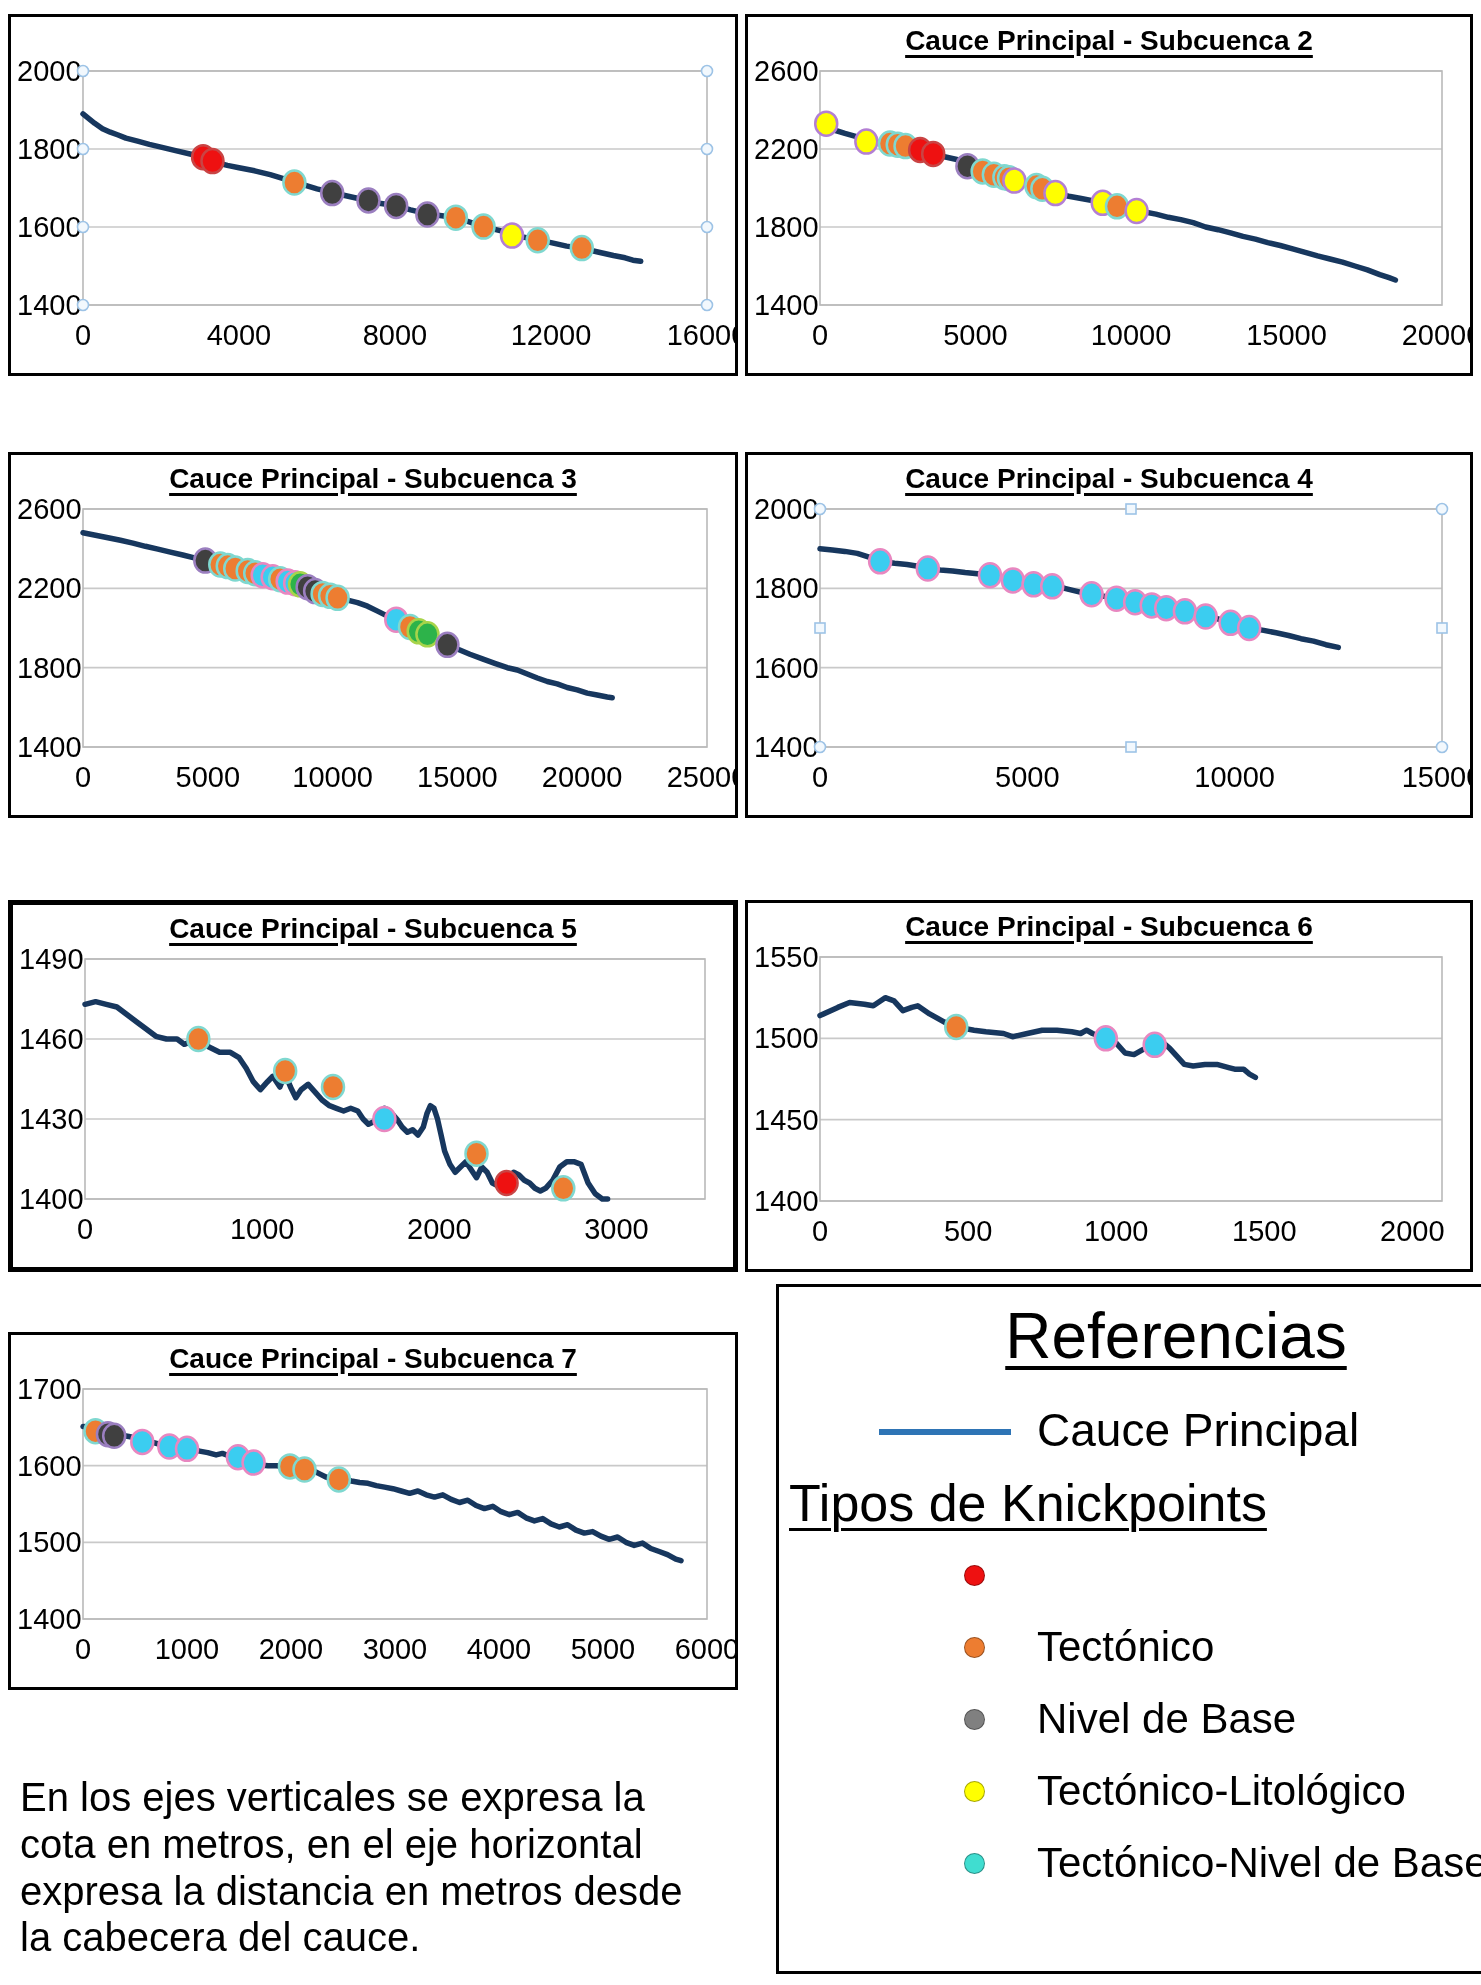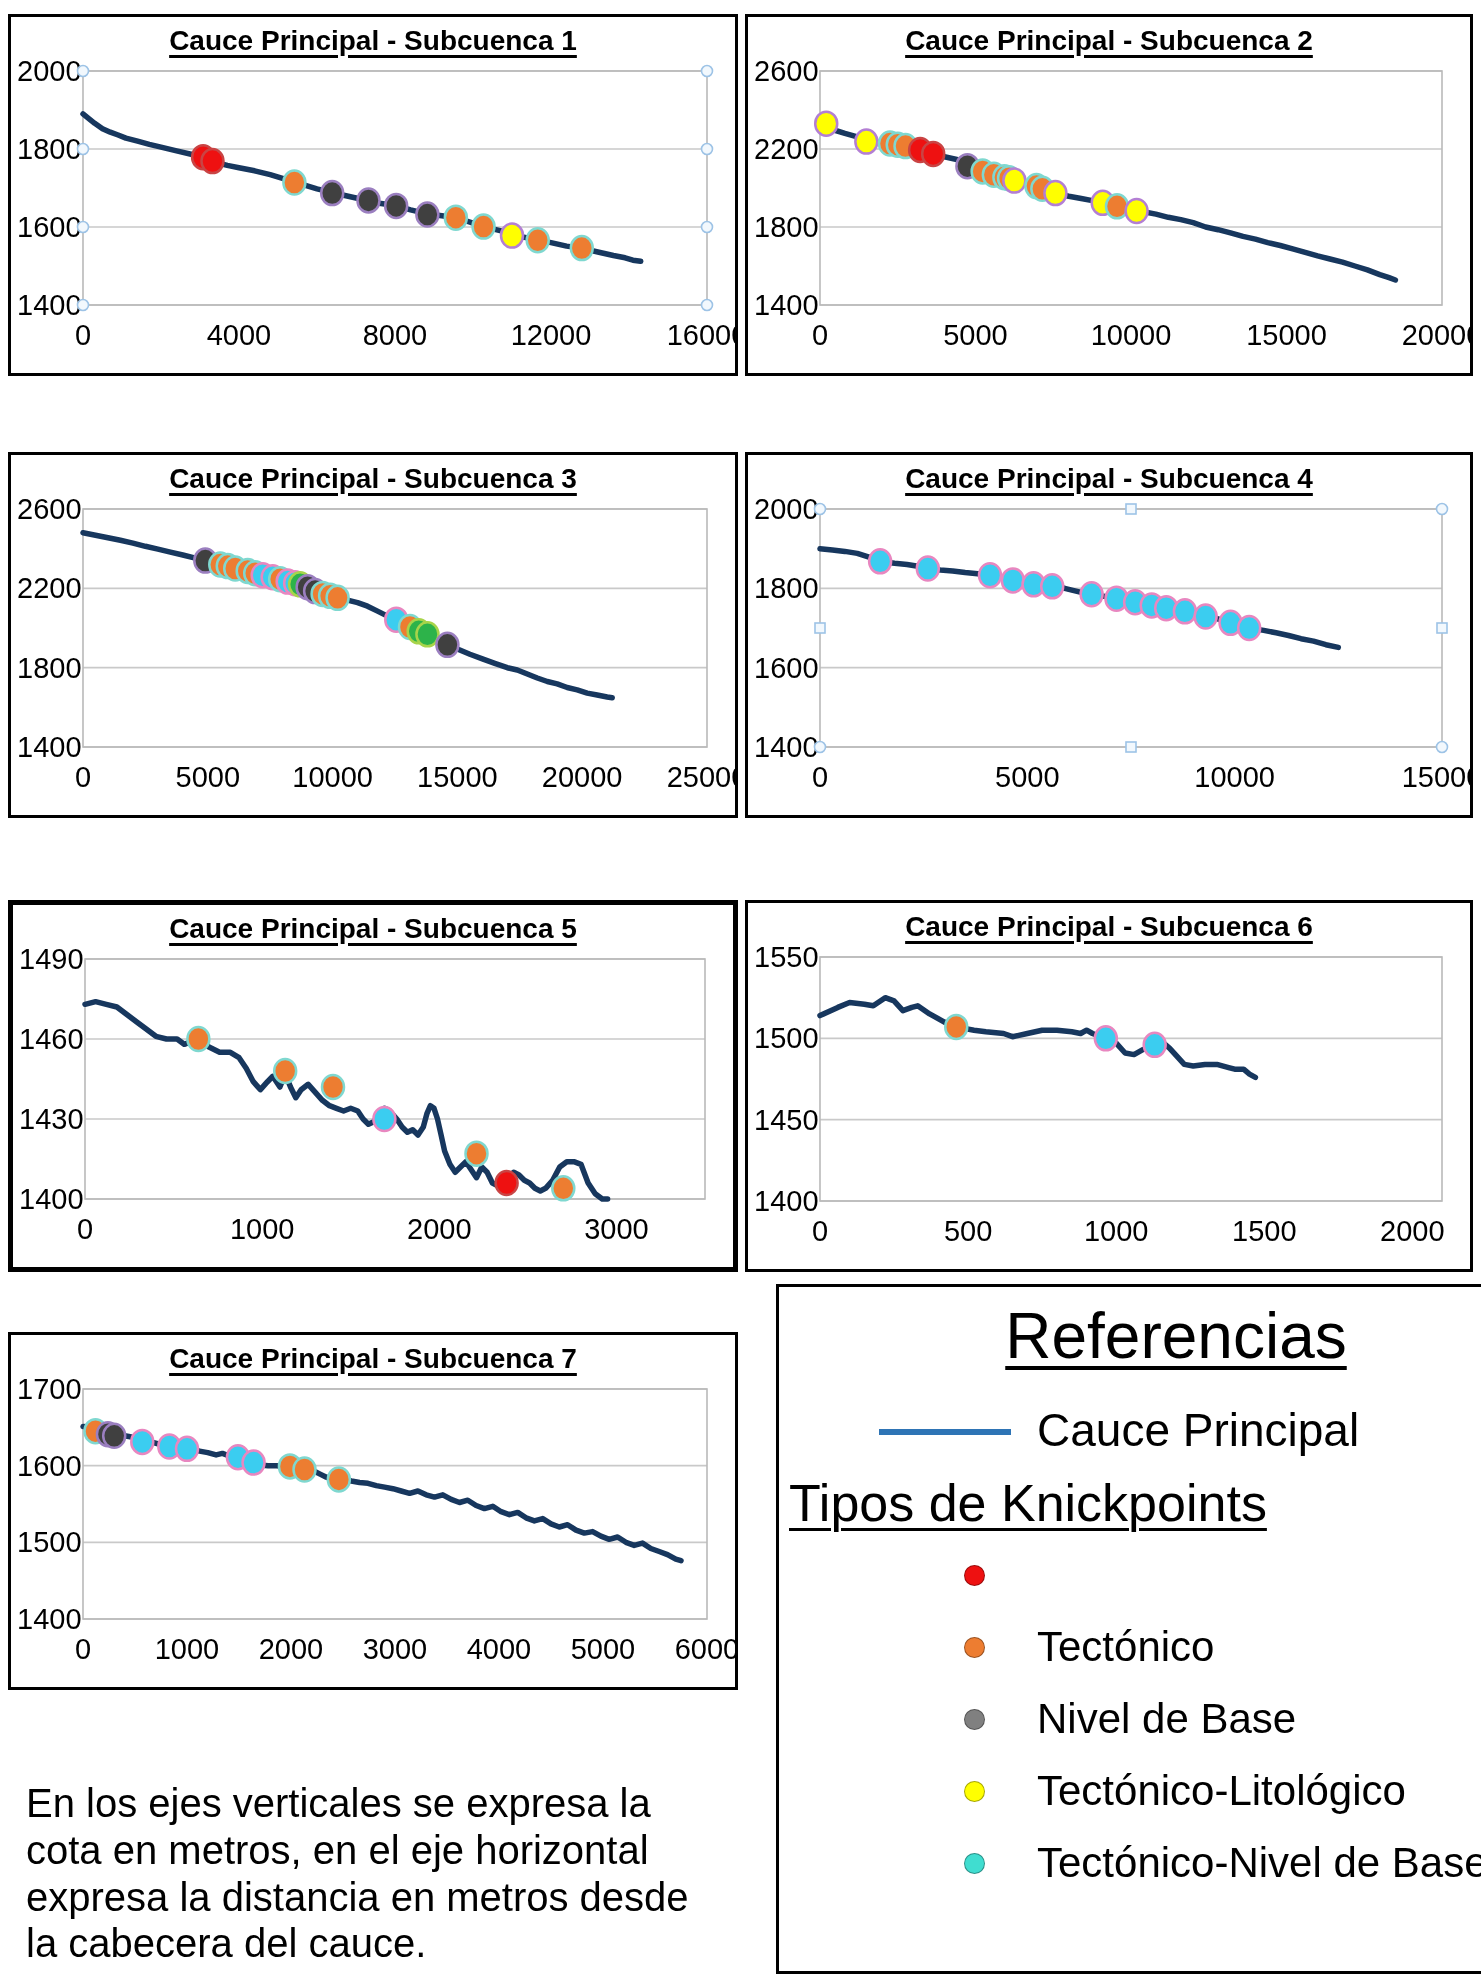--- a/index.html
+++ b/index.html
@@ -63,21 +63,20 @@
         <ellipse cx="570.81" cy="231.06" rx="11" ry="12" fill="#ED7D31" stroke="#7FD8D0" stroke-width="2.5"></ellipse>
         <circle cx="72" cy="288" r="5.5" fill="#F2F8FD" stroke="#9DC3E6" stroke-width="1.6"></circle>
         <circle cx="696" cy="288" r="5.5" fill="#F2F8FD" stroke="#9DC3E6" stroke-width="1.6"></circle>
         <circle cx="72" cy="210" r="5.5" fill="#F2F8FD" stroke="#9DC3E6" stroke-width="1.6"></circle>
         <circle cx="696" cy="210" r="5.5" fill="#F2F8FD" stroke="#9DC3E6" stroke-width="1.6"></circle>
         <circle cx="72" cy="132" r="5.5" fill="#F2F8FD" stroke="#9DC3E6" stroke-width="1.6"></circle>
         <circle cx="696" cy="132" r="5.5" fill="#F2F8FD" stroke="#9DC3E6" stroke-width="1.6"></circle>
         <circle cx="72" cy="54" r="5.5" fill="#F2F8FD" stroke="#9DC3E6" stroke-width="1.6"></circle>
         <circle cx="696" cy="54" r="5.5" fill="#F2F8FD" stroke="#9DC3E6" stroke-width="1.6"></circle>
       </svg>
-    <div class="chart-title">Cauce Principal - Subcuenca 1</div>
   </section>
 
   <section class="panel" style="left:745px;top:14px;width:728px;height:362px;">
     <svg class="chart-svg" viewBox="0 0 722 356">
         <line x1="72" y1="288" x2="694" y2="288" stroke="#C9C9C9" stroke-width="1.6"></line>
         <line x1="72" y1="210" x2="694" y2="210" stroke="#C9C9C9" stroke-width="1.6"></line>
         <line x1="72" y1="132" x2="694" y2="132" stroke="#C9C9C9" stroke-width="1.6"></line>
         <line x1="72" y1="54" x2="694" y2="54" stroke="#C9C9C9" stroke-width="1.6"></line>
         <rect x="72" y="54" width="622" height="234" fill="none" stroke="#B9B9B9" stroke-width="1.6"></rect>
         <text x="6" y="298" text-anchor="start">1400</text>
@@ -308,18 +307,18 @@
           <span class="legend-dot" style="background: rgb(255, 255, 0);"></span>
           <span class="legend-item-label">Tectónico-Litológico</span>
         </div>
         <div class="legend-item">
           <span class="legend-dot" style="background: rgb(64, 221, 208);"></span>
           <span class="legend-item-label">Tectónico-Nivel de Base</span>
         </div>
       </div>
   </aside>
 
-  <p class="note" style="left:14px;top:1768px;width:716px;margin:12px;">En los ejes verticales se expresa la
+  <p class="note" style="left:14px;top:1768px;width:716px;margin:6px;">En los ejes verticales se expresa la
 cota en metros, en el eje horizontal
 expresa la distancia en metros desde
 la cabecera del cauce.</p>
 
 </div>
 
 </body></html>

